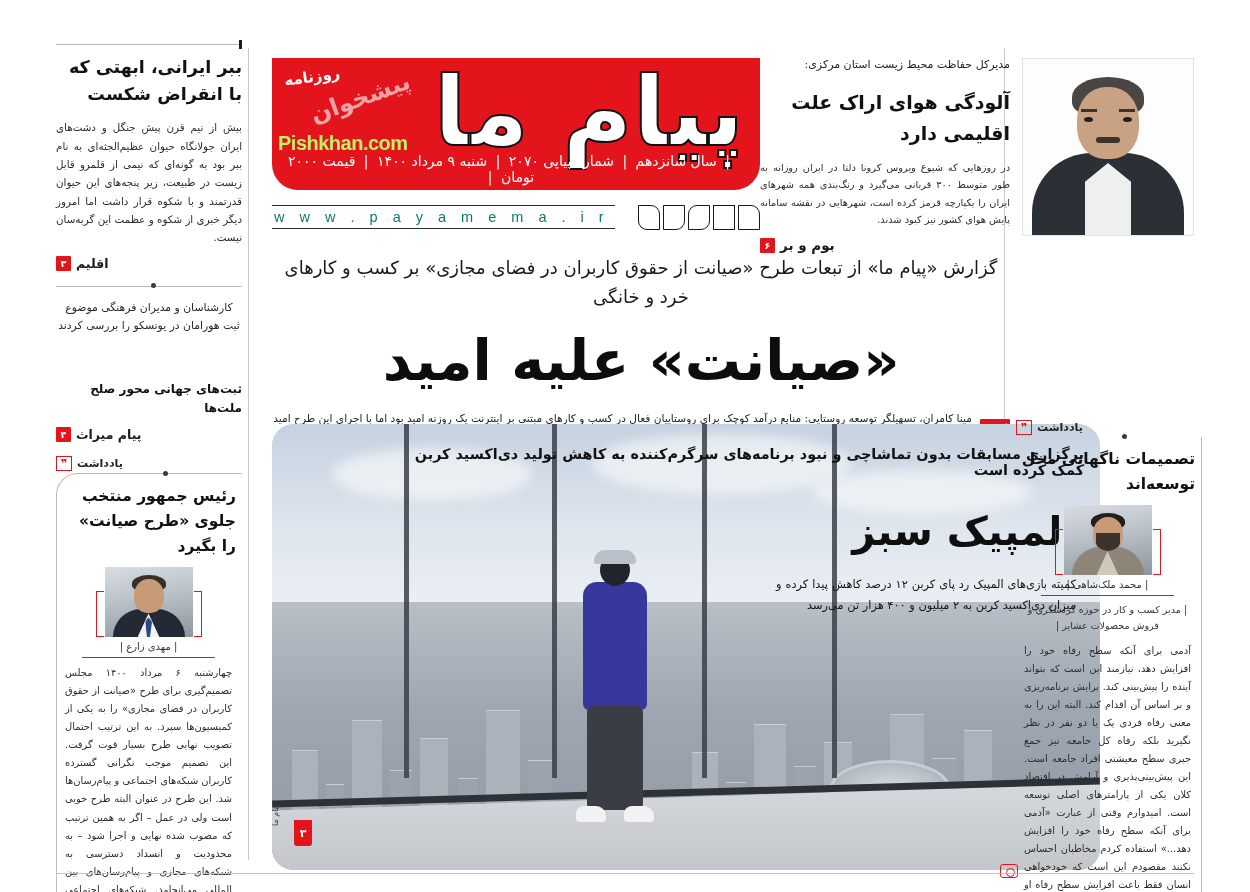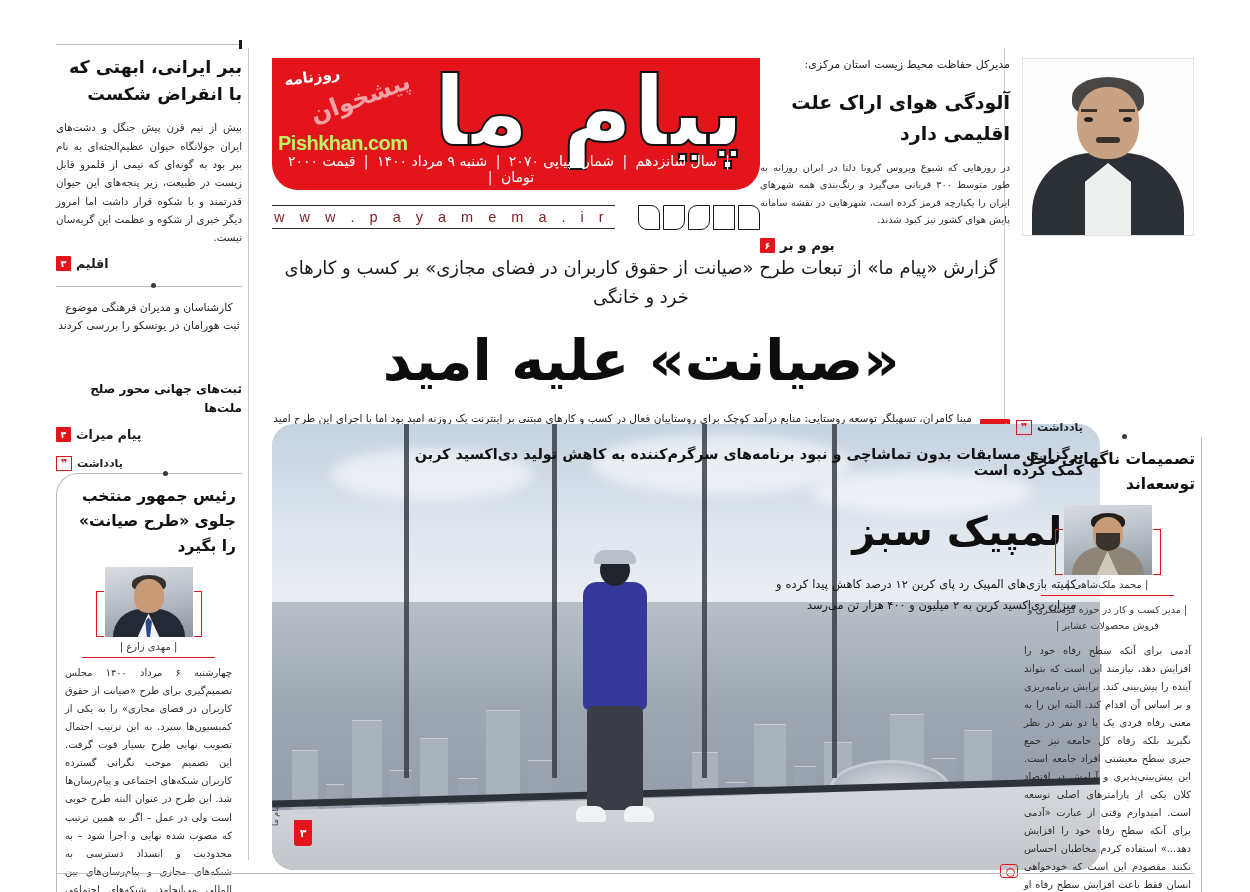--- a/index.html
+++ b/index.html
@@ -234,21 +234,21 @@
   .mast-info span { margin: 0 2px; }
   .sep { opacity: .95; }
 
   .url-row {
     position: absolute; left: 272px; top: 202px;
     width: 488px; height: 30px;
     display: flex; align-items: center; justify-content: space-between;
     direction: ltr;
   }
   .url-text {
-    font-size: 14.5px; letter-spacing: 5.5px; color: #7f1d1d;
+    font-size: 14.5px; letter-spacing: 5.5px; color: #0f766e;
     border-top: 1px solid #2b2b2b; border-bottom: 1px solid #2b2b2b;
     padding: 3px 6px 3px 2px; flex: 0 0 auto;
     font-family: "Liberation Sans", sans-serif;
   }
   .barcode { display: flex; gap: 3px; align-items: center; }
   .bc {
     width: 22px; height: 25px; border: 1.6px solid #1a1a1a; background: #fff;
   }
   .bc.a { border-bottom-left-radius: 9px; border-top-right-radius: 9px; }
   .bc.b { border-bottom-right-radius: 9px; }

